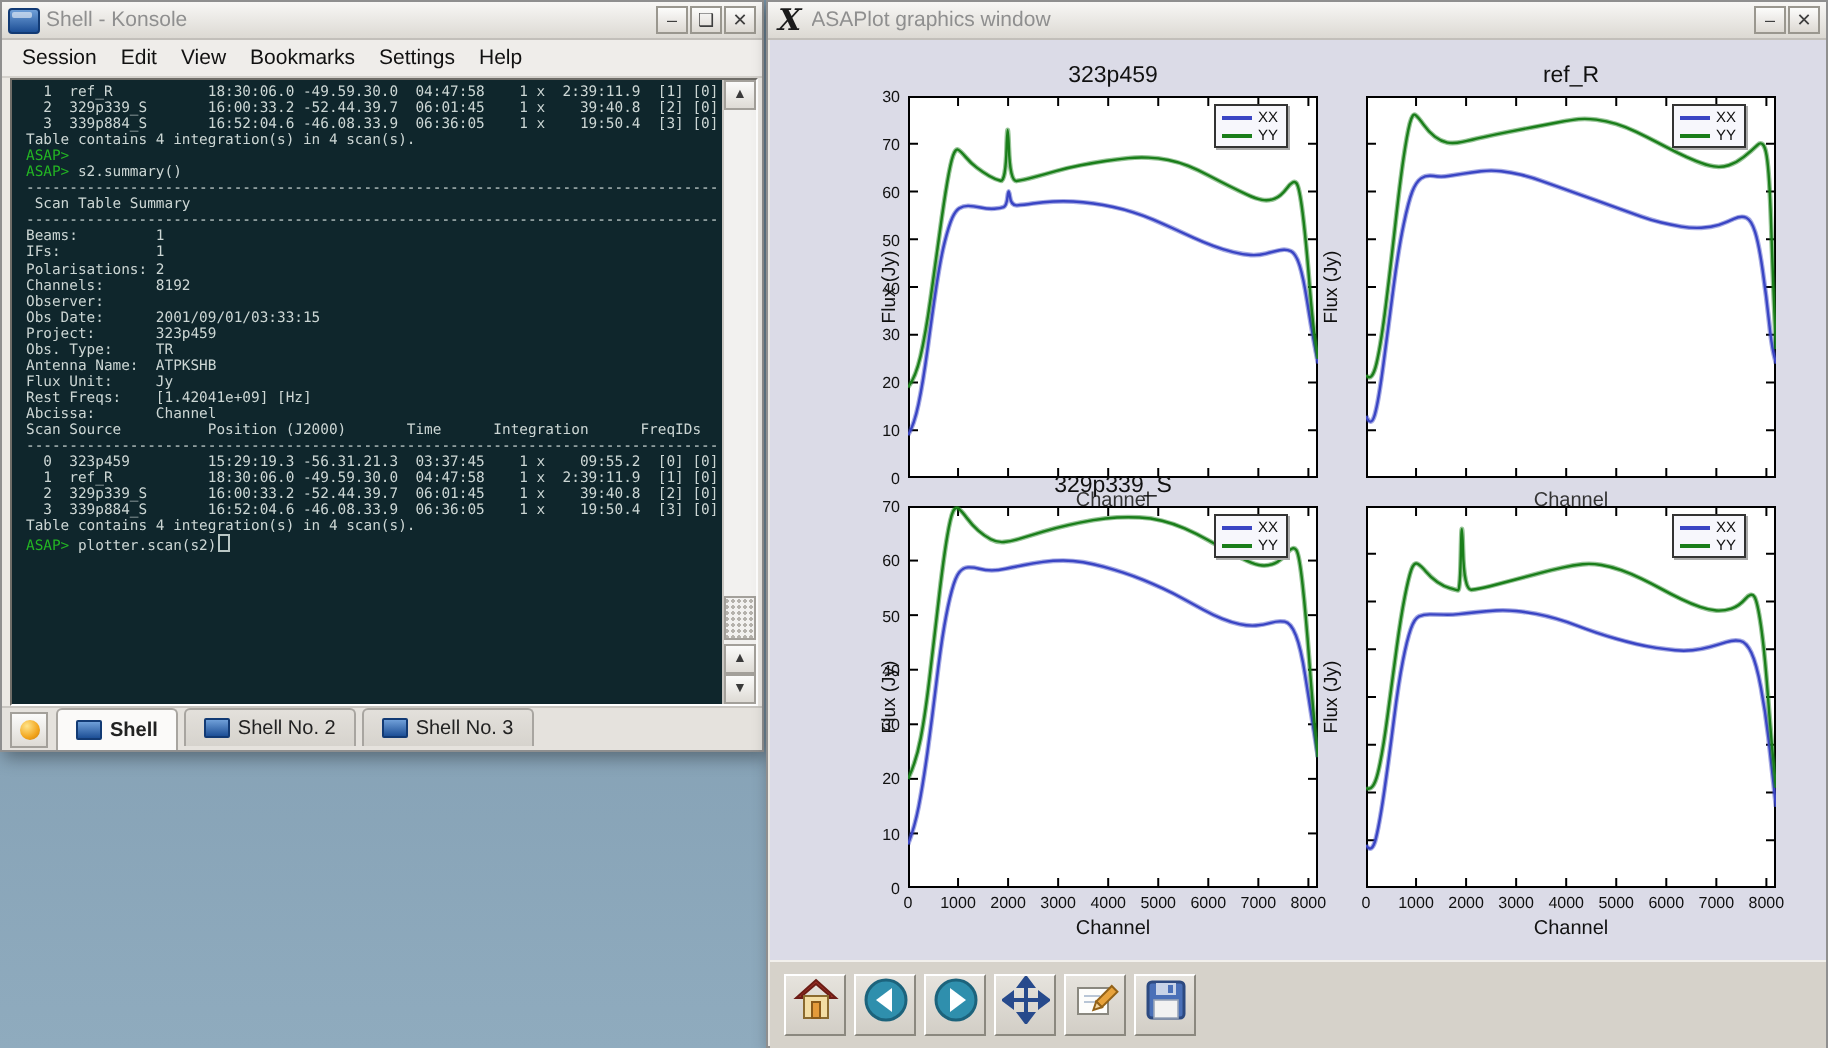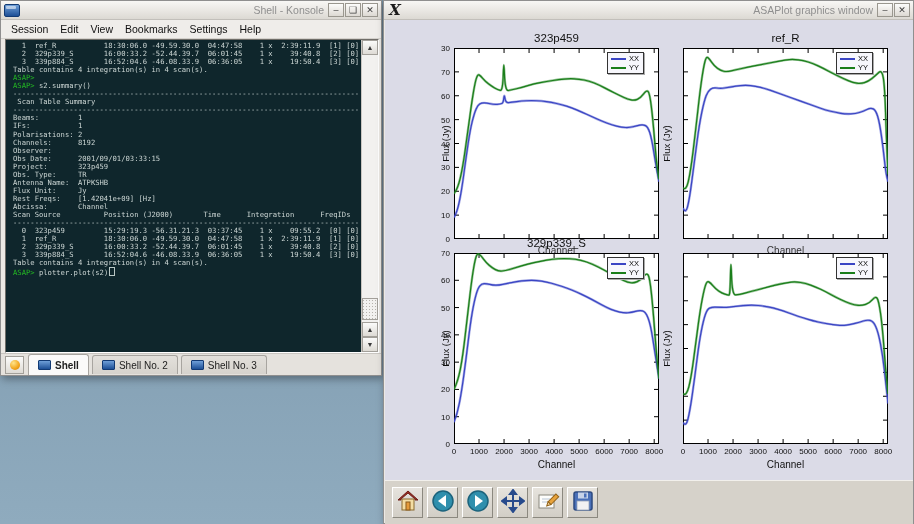--- a/index.html
+++ b/index.html
@@ -1,20 +1,20 @@
 <!DOCTYPE html>
 <html><head>
 <meta charset="utf-8">
 <style>
   html,body{margin:0;padding:0}
   body{width:914px;height:524px;overflow:hidden;font-family:"Liberation Sans",sans-serif}
   .desktop{position:absolute;inset:0;width:914px;height:524px;background:linear-gradient(180deg,#7b97ac 0%,#84a0b4 60%,#8fabbe 100%)}
   .win{position:absolute;background:#ece9e4;border:1px solid #8f8f8f;box-shadow:2px 3px 8px rgba(0,0,0,.35);box-sizing:border-box}
   .titlebar{height:18px;background:linear-gradient(#f8f7f5,#dcd9d3);display:flex;align-items:center;border-bottom:1px solid #c2bfba;padding:0 3px;gap:3px}
-  .titletext{flex:1;text-align:right;font-size:10.5px;color:#8f8f8f;white-space:nowrap;overflow:hidden}
+  .titletext{flex:1;text-align:left;font-size:10.5px;color:#8f8f8f;white-space:nowrap;overflow:hidden}
   .winbtns{display:flex}
   .winbtn{width:16px;height:14px;background:linear-gradient(#fcfcfb,#ddd9d3);border:1px solid #9a978f;margin-left:1px;display:flex;align-items:center;justify-content:center;font-size:9px;line-height:9px;color:#3f3f3f;box-sizing:border-box}
   
   .konsole{left:0;top:0;width:382px;height:376px}
   .k-appicon{width:14px;height:11px;background:linear-gradient(#6f9fd8,#1d4f96);border:1px solid #123a74;border-radius:2px;position:relative}
   .k-appicon:after{content:"";position:absolute;left:1px;top:1px;width:10px;height:3px;background:rgba(255,255,255,.55);border-radius:1px}
   .menubar{height:18px;display:flex;align-items:center;background:#efedea;border-bottom:1px solid #d4d1cc;padding-left:4px}
   .menuitem{font-size:10.5px;color:#111;padding:2px 6px;cursor:default}
   .termwrap{position:absolute;left:4px;top:38px;width:374px;height:314px;display:flex;border-top:1px solid #6f6d68;border-left:1px solid #6f6d68;border-right:1px solid #fff;border-bottom:1px solid #fff;background:#0f262c;box-sizing:border-box}
   .term{flex:1;background:#0f262c;padding:2px 0 0 7px;overflow:hidden;cursor:text}
@@ -101,36 +101,36 @@
           <div class="tline"><span></span></div>
           <div class="tline"><span>Scan Source          Position (J2000)       Time      Integration      FreqIDs</span></div>
           <div class="tline"><span>--------------------------------------------------------------------------------</span></div>
           <div class="tline"><span>  0  323p459         15:29:19.3 -56.31.21.3  03:37:45    1 x    09:55.2  [0] [0]</span></div>
           <div class="tline"><span>  1  ref_R           18:30:06.0 -49.59.30.0  04:47:58    1 x  2:39:11.9  [1] [0]</span></div>
           <div class="tline"><span>  2  329p339_S       16:00:33.2 -52.44.39.7  06:01:45    1 x    39:40.8  [2] [0]</span></div>
           <div class="tline"><span>  3  339p884_S       16:52:04.6 -46.08.33.9  06:36:05    1 x    19:50.4  [3] [0]</span></div>
           <div class="tline"><span></span></div>
           <div class="tline"><span>Table contains 4 integration(s) in 4 scan(s).</span></div>
           <div class="tline"><span></span></div>
-          <div class="tline"><span class="g">ASAP&gt;</span><span> plotter.plot(s2)</span><span class="cursor"></span></div>
+          <div class="tline"><span class="g">ASAP&gt;</span><span> plotter.scan(s2)</span><span class="cursor"></span></div>
         </div>
       <div class="sbar">
         <div class="sbtn">▲</div>
         <div class="strack">
           <div class="sthumb"></div>
         </div>
         <div class="sbtn">▲</div>
         <div class="sbtn">▼</div>
       </div>
     </div>
     <div class="tabbar">
       <div class="tabnewbtn">
         <span class="orb"></span>
       </div>
-      <span id="k-tabs" style="display:flex;align-items:center">
+      <span id="k-tabs" style="display:flex;align-items:flex-start">
           <div class="tab active">
             <span class="tabicon"></span>
             <span>Shell</span>
           </div>
           <div class="tab">
             <span class="tabicon"></span>
             <span>Shell No. 2</span>
           </div>
           <div class="tab">
             <span class="tabicon"></span>

